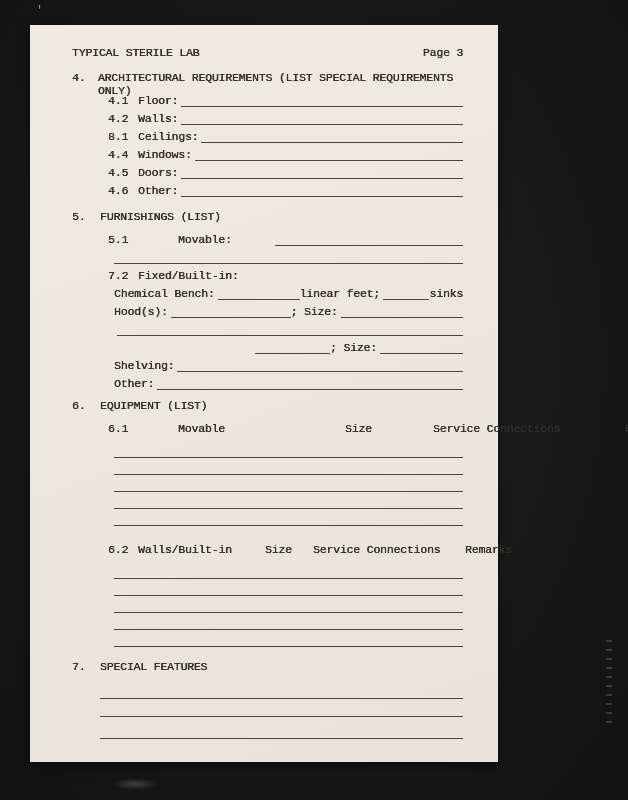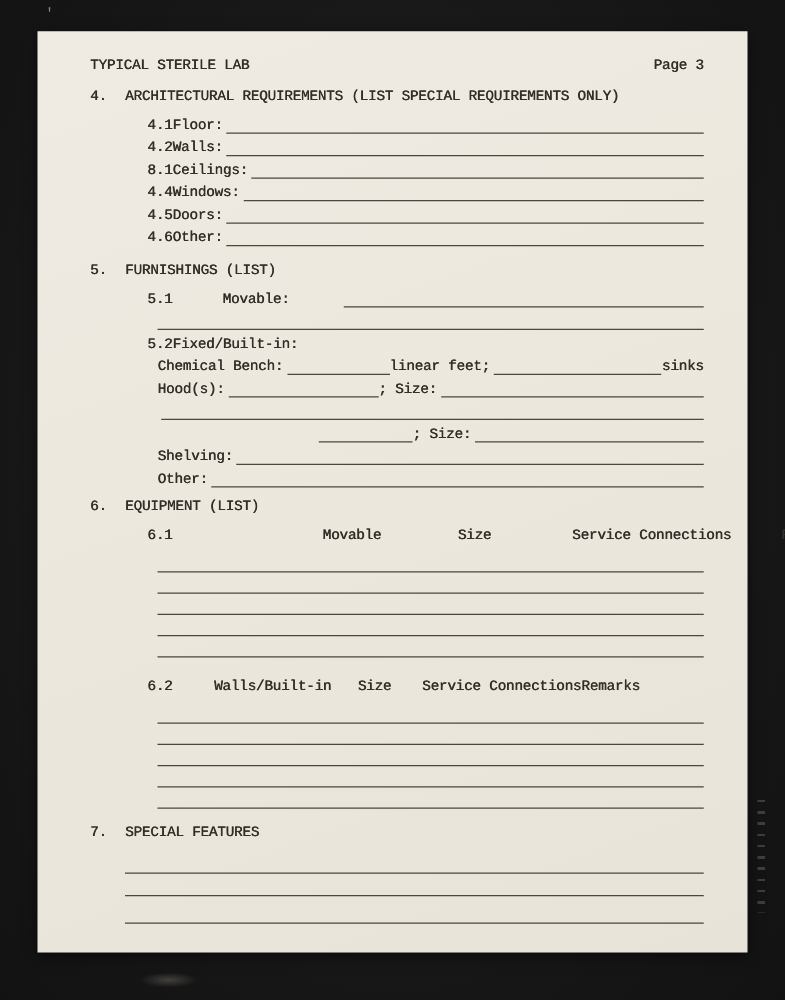--- a/index.html
+++ b/index.html
@@ -6,41 +6,41 @@
   html,body { width:628px; height:800px; }
   body {
     background: radial-gradient(ellipse at 50% 45%, #222222 0%, #181818 60%, #121212 100%);
     position: relative;
     overflow: hidden;
     font-family: "Liberation Mono", "DejaVu Sans Mono", monospace;
   }
   .paper {
     position: absolute;
     left: 30px; top: 25px;
-    width: 568px; height: 737px;
+    width: 468px; height: 737px;
     background: linear-gradient(160deg, #efebe2 0%, #ebe7dd 55%, #e7e3d8 100%);
     box-shadow: 0 3px 10px rgba(0,0,0,.55);
     padding: 20px 35px 12px 42px;
     color: #332f28;
     font-size: 11.5px;
     letter-spacing: -0.2px;
     text-shadow: 0.35px 0 0 currentColor;
   }
   .hdr { display:flex; justify-content:space-between; align-items:flex-end; margin-bottom:12px; height:14px; }
   .row { display:flex; align-items:flex-end; height:18px; }
   .row > span { line-height:15px; white-space:pre; }
   .fill { flex:1 1 auto; border-bottom:1px solid #4c463b; margin-bottom:1px; margin-left:3px; min-width:8px; }
   .fillw { flex:0 0 auto; border-bottom:1px solid #4c463b; margin-bottom:1px; margin-left:3px; }
   .w82  { width:82px; }
   .w120 { width:120px; }
   .w75  { width:75px; }
   .sec-head { display:flex; height:14px; margin-bottom:5px; }
   .sec-num { width:28px; }
-  .ind1 { margin-left:36px;text-align:right; }   
-  .ind2 { margin-left:54px;text-align:center; }   
+  .ind1 { margin-left:36px; }   
+  .ind2 { margin-left:42px;text-align:center; }   
   .num { width:30px; flex:0 0 auto; }
   .c1 { width:127px; flex:0 0 auto; }
   .c2 { width:48px;  flex:0 0 auto;font-family:Liberation Mono, monospace; }
   .c3 { width:152px; flex:0 0 auto; }
   .blank { height:17px; }
   .mt4  { margin-top:4px;gap:40px; }
   .mt6  { margin-top:6px; }
   .mt8  { margin-top:8px; }
   .mt10 { margin-top:12px; }
   .mt12 { margin-top:12px; }
@@ -112,21 +112,21 @@
     </div>
     <div class="row ind1 mt4">
       <span class="num">5.1</span>
       <span>Movable:</span>
       <span class="fill"></span>
     </div>
     <div class="row ind2">
       <span class="fill" style="margin-left:0"></span>
     </div>
     <div class="row ind1">
-      <span class="num">5.2</span>
+      <span class="num">7.2</span>
       <span>Fixed/Built-in:</span>
     </div>
     <div class="row ind2">
       <span>Chemical Bench:</span>
       <span class="fillw w82"></span>
       <span>linear feet;</span>
       <span class="fill"></span>
       <span>sinks</span>
     </div>
     <div class="row ind2">

